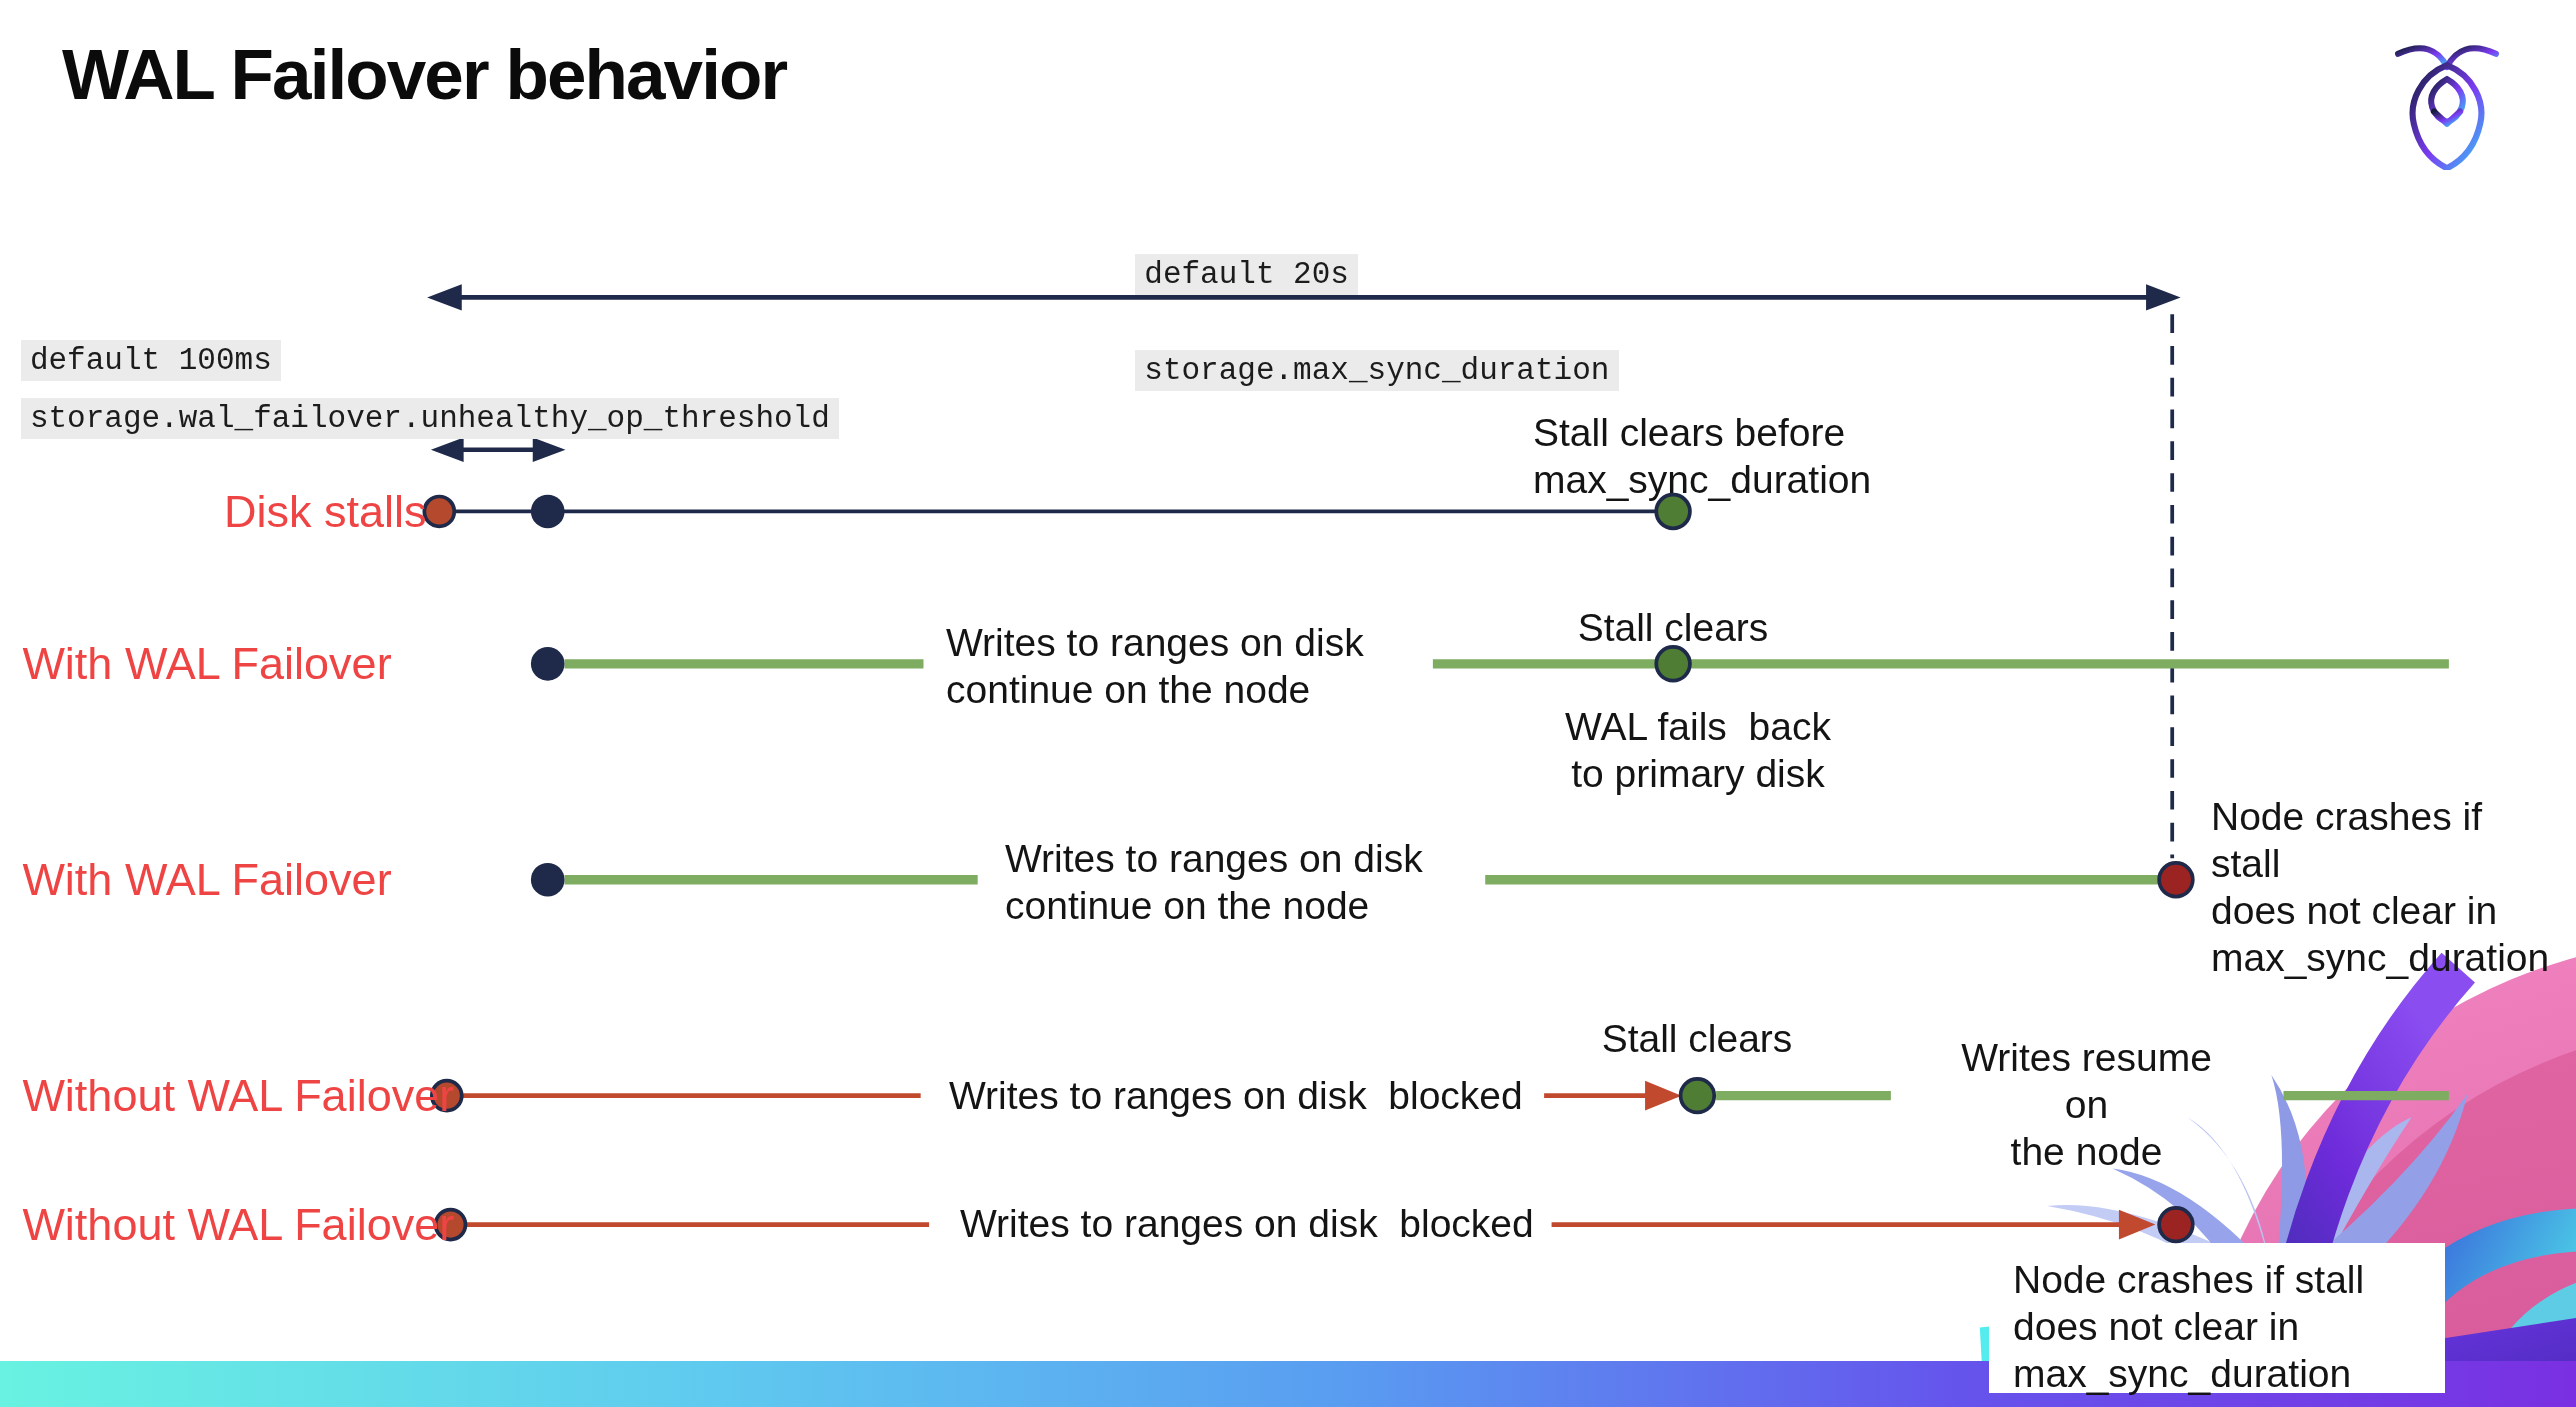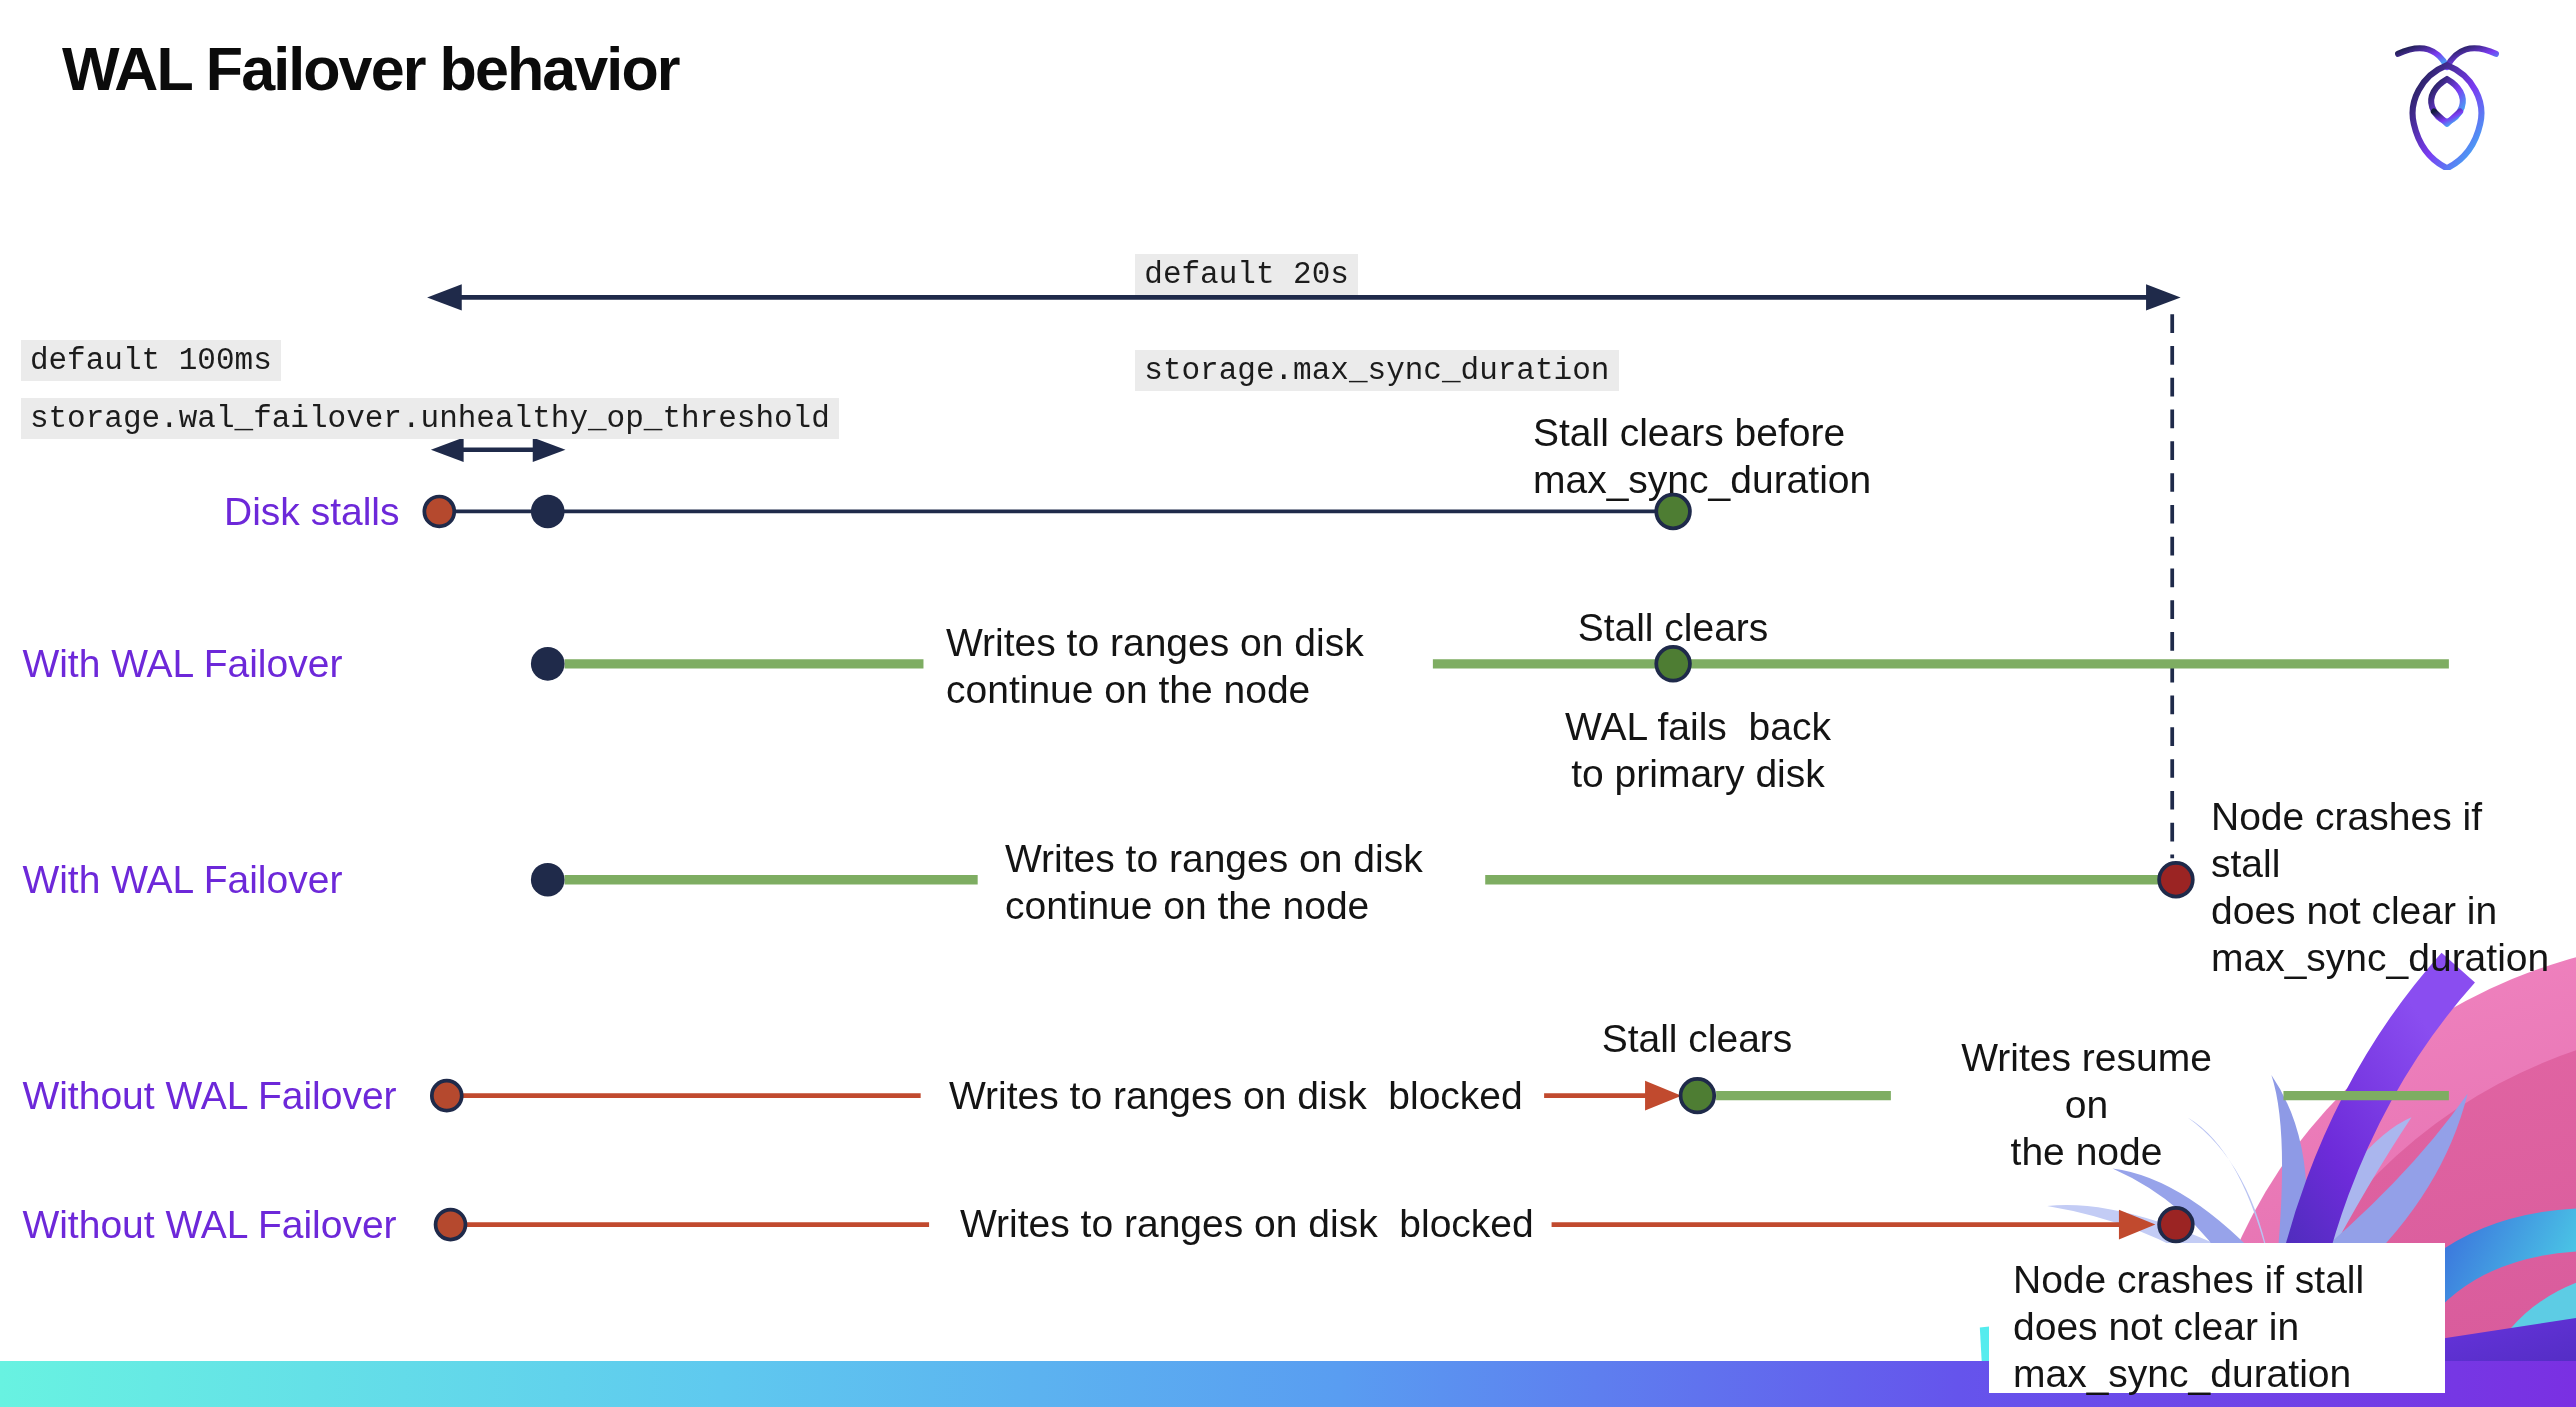--- a/index.html
+++ b/index.html
@@ -1,29 +1,29 @@
 <!DOCTYPE html>
 <html style="font-size:15px"><head>
 <meta charset="utf-8">
 <style>
   html,body{margin:0;padding:0;background:#ffffff;}
   .slide{
     position:relative;width:2576px;height:1408px;background:#ffffff;overflow:hidden;
     font-family:"Liberation Sans",sans-serif;color:#141414;
   }
   .title{
-    position:absolute;left:62px;top:34px;font-size:61px;font-weight:800;
+    position:absolute;left:62px;top:34px;font-size:71px;font-weight:800;
     letter-spacing:-1.9px;color:#0b0b0b;white-space:nowrap;text-align:right;
   }
   .mono-label{
     position:absolute;font-family:"Liberation Mono","DejaVu Sans Mono",monospace;
     font-size:31px;color:#1c1c1c;background:#ebebeb;padding:3.7px 9.3px;white-space:pre;line-height:1.1;
   }
   .row-label{
-    position:absolute;font-size:39px;color:#6d28d9;white-space:nowrap;line-height:45px;
+    position:absolute;font-size:45px;color:#ef4444;white-space:nowrap;line-height:45px;
   }
   .ann{
     position:absolute;font-size:39px;color:#141414;line-height:47px;white-space:pre-wrap;
   }
   .center{text-align:center;}
   .artwork{position:absolute;left:1963px;top:916px;width:613px;height:492px;z-index:1;}
   .bottom-bar{
     position:absolute;left:0;top:1361px;width:2576px;height:47px;z-index:2;
     background:linear-gradient(90deg,#68f2e1 0%,#5fc9ef 28%,#599df1 52%,#6554ec 76%,#7a30e2 100%);
   }

